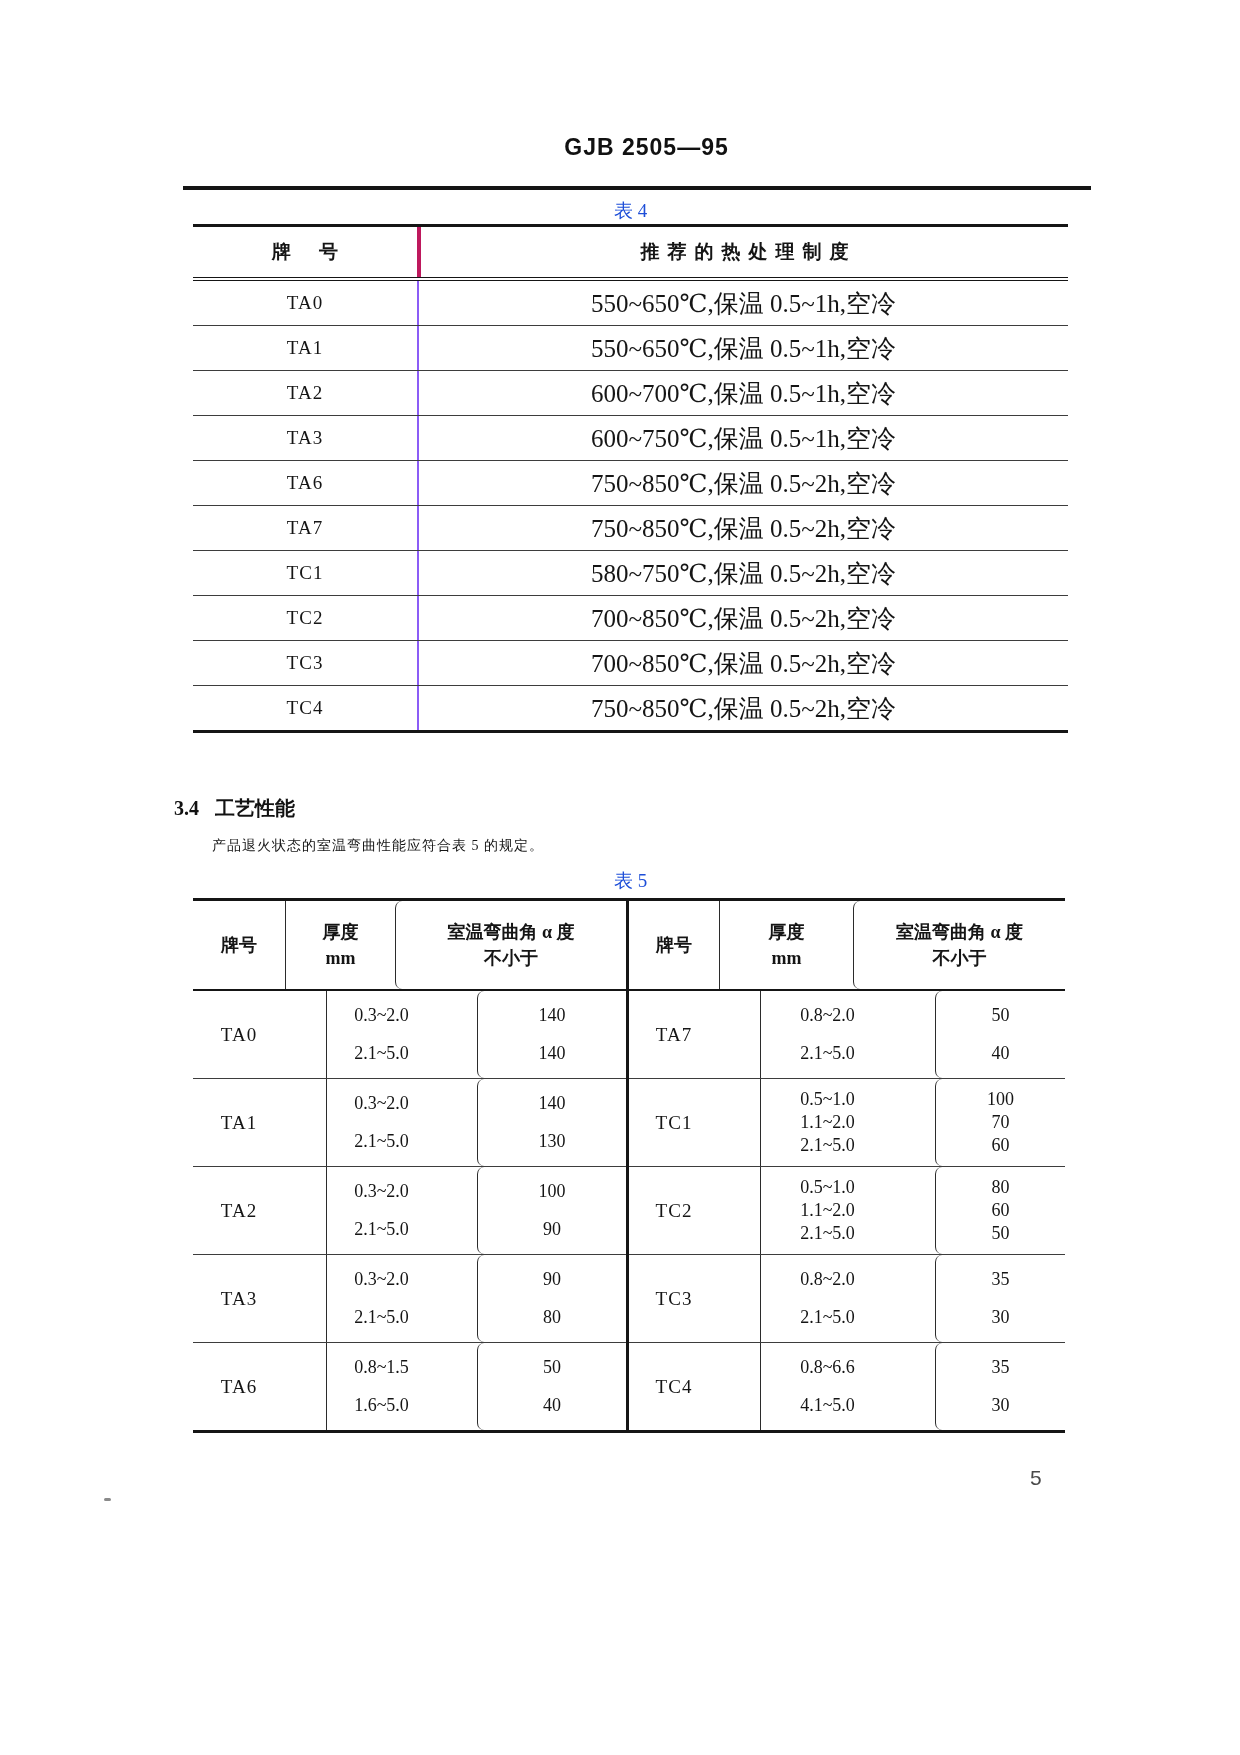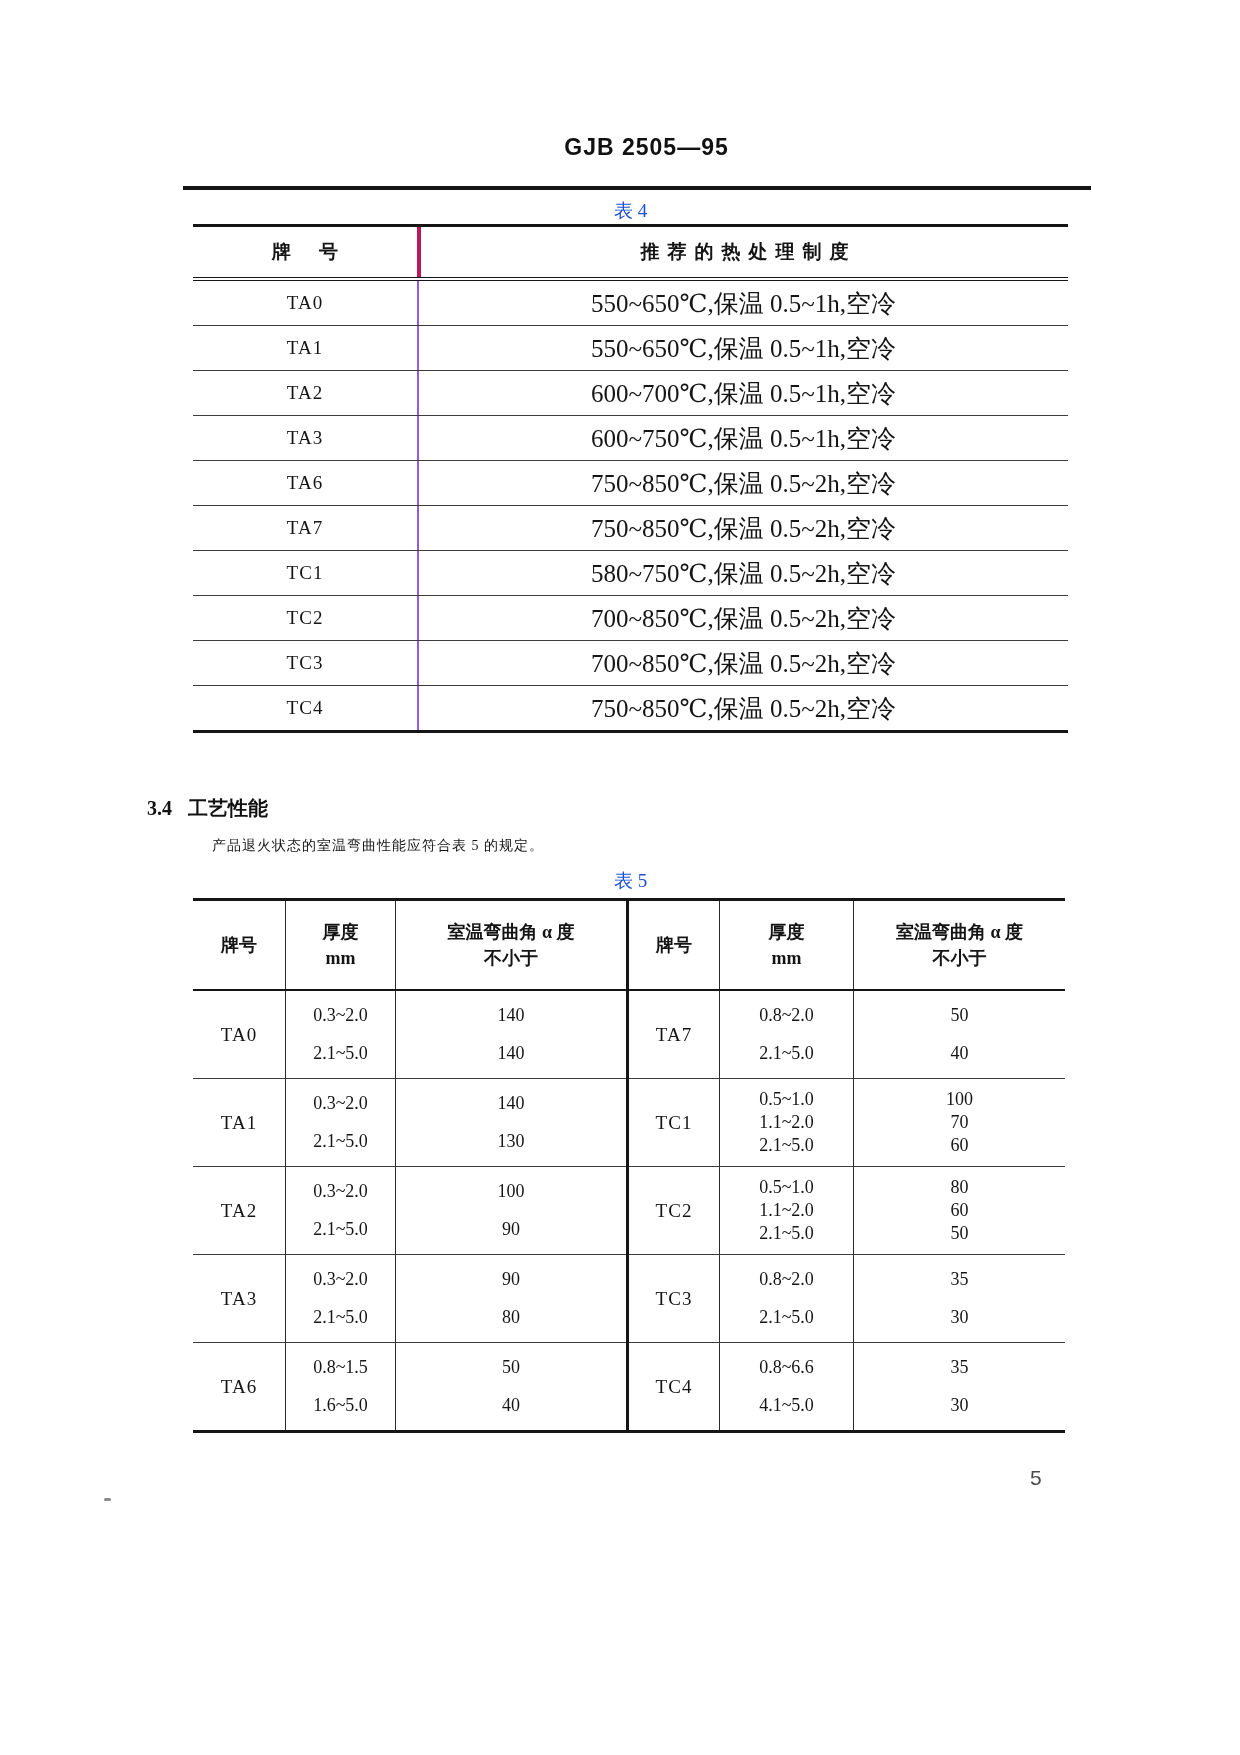--- a/index.html
+++ b/index.html
@@ -52,21 +52,21 @@
     font-size:19px; letter-spacing:1px; box-sizing:border-box;
   }
   .t4-treatment {
     flex:1; border-left:2px solid #8b5cf6;
     display:flex; align-items:center; justify-content:center;
     font-size:25px; box-sizing:border-box;
   }
 
   
   .section-heading {
-    position:absolute; left:147px; top:795px;
+    position:absolute; left:174px; top:795px;
     font-family:"Liberation Sans","DejaVu Sans",sans-serif;
     font-weight:bold; font-size:20px; color:#111;
   }
   .section-heading .sec-num { margin-right:16px; font-family:"Liberation Serif","DejaVu Serif",serif; }
   .section-paragraph {
     position:absolute; left:212px; top:837px;
     font-size:14px; color:#151515; letter-spacing:1px;
   }
 
   
@@ -82,33 +82,34 @@
   .t5-head { display:flex; height:88px; border-bottom:2px solid #151515; }
   .t5-head-cell {
     display:flex; flex-direction:column; align-items:center; justify-content:center;
     font-weight:bold; font-size:18px; line-height:26px; text-align:center;
     box-sizing:border-box;
   }
   .half-left  .col-grade { width:92px; }
   .half-left  .col-thick { width:110px; }
   .half-right .col-grade { width:90px; }
   .half-right .col-thick { width:134px; }
-  .col-angle { flex:1; }
+  .col-angle { flex:1;border-radius:7px; }
   .col-thick, .col-angle { border-left:1px solid #2b2b2b; }
 
   .t5-block { display:flex; height:87px; }
   .t5-block + .t5-block { border-top:1px solid #3d3d3d; }
   .t5-grade {
     display:flex; align-items:center; justify-content:center;
     font-size:19px; letter-spacing:1px; box-sizing:border-box;
   }
   .t5-thickness, .t5-angle {
     display:flex; flex-direction:column; justify-content:space-around;
     text-align:center; font-size:18px; box-sizing:border-box;
     padding:6px 0;
+    margin-left:41px;
   }
   .t5-block.compact .t5-thickness, .t5-block.compact .t5-angle {
     justify-content:center; padding:0;
   }
   .t5-block.compact .t5-line { line-height:23px; }
 
   
   .page-number {
     position:absolute; left:1030px; top:1466px;
     font-family:"Liberation Sans","DejaVu Sans",sans-serif;

